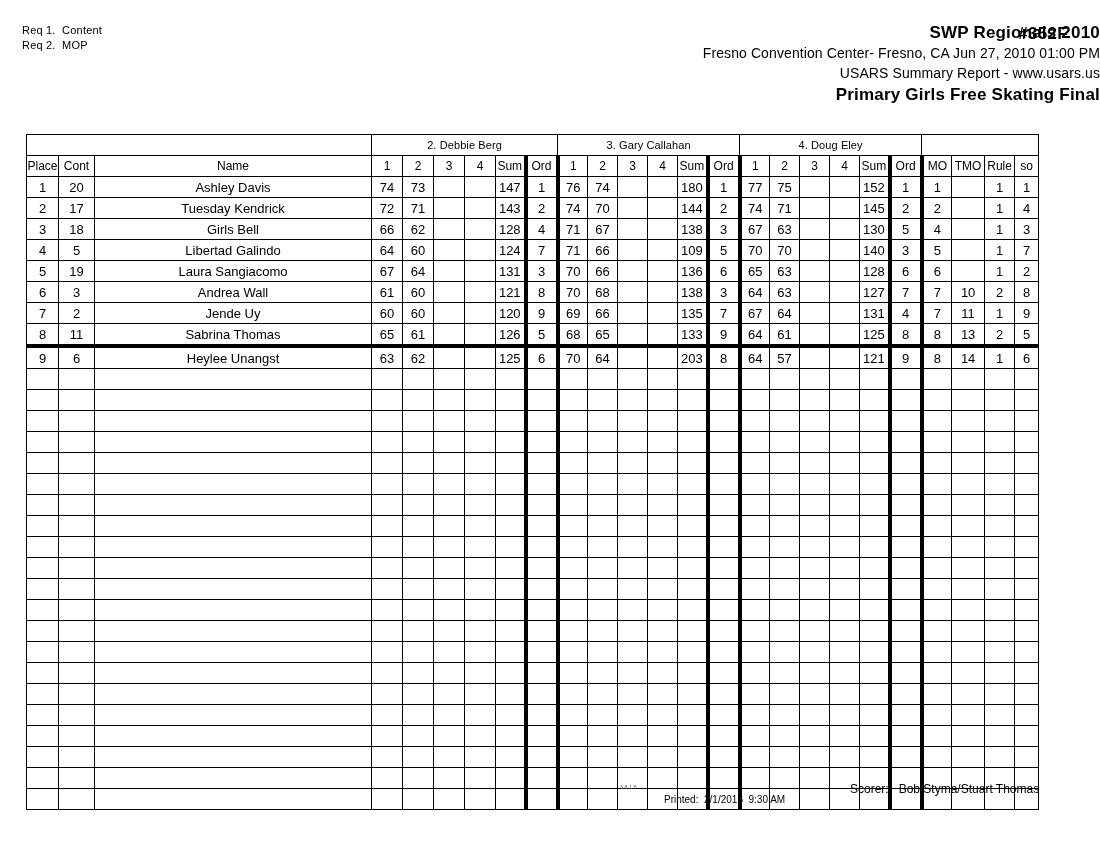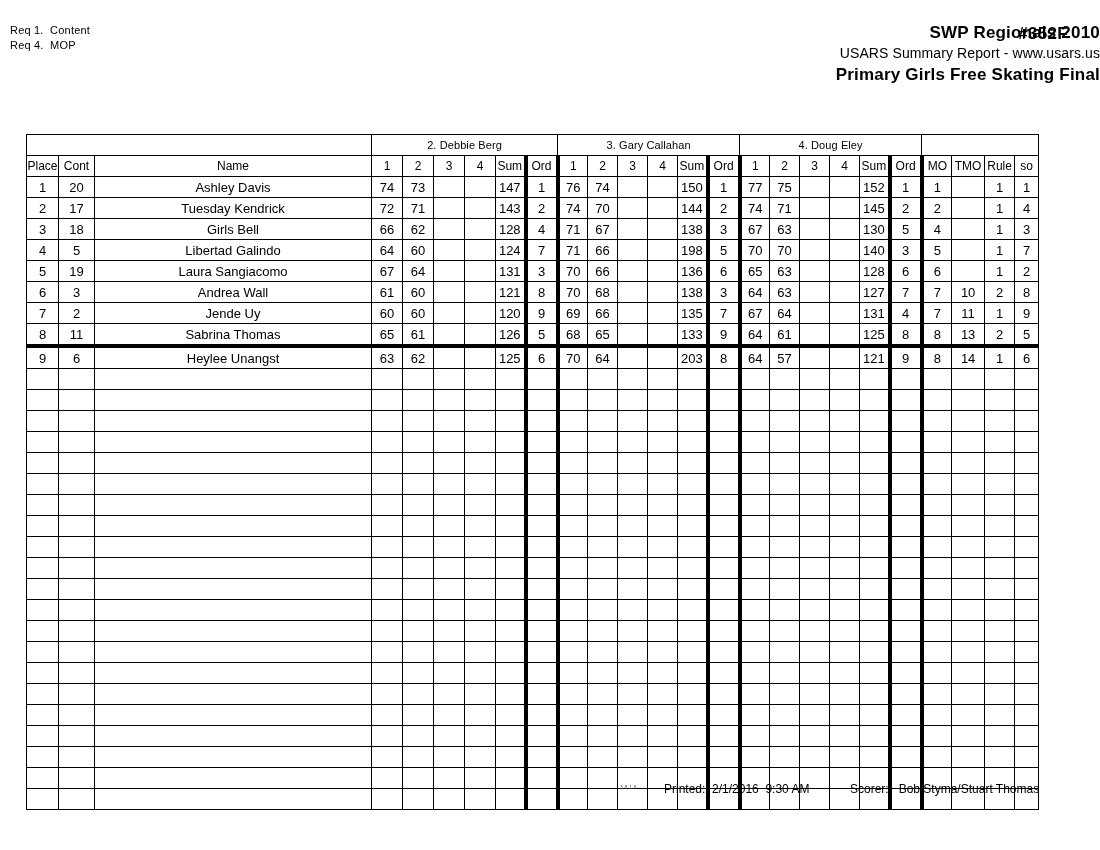--- a/index.html
+++ b/index.html
@@ -12,21 +12,21 @@
     height: 850px;
     font-family: "Liberation Sans", sans-serif;
     color: #000000;
     position: relative;
     overflow: hidden;
   }
 
   
   #req-block {
     position: absolute;
-    left: 10px;
+    left: 22px;
     top: 23px;
     font-size: 11px;
     line-height: 15px;
     letter-spacing: .2px;
   }
   #req-block div { white-space: pre; }
 
   #doc-code {
     position: absolute;
     right: 32px;
@@ -141,44 +141,45 @@
     position: absolute;
     left: 594px;
     top: 2px;
     font-size: 5px;
     color: #555;
     letter-spacing: .2px;
   }
   #printed {
     position: absolute;
     left: 638px;
-    top: 0px;
-    font-size: 12px;
+    top: 12px;
+    font-size: 10px;
     white-space: pre;
   }
   #scorer {
     position: absolute;
     left: 824px;
     top: 0px;
     font-size: 12px;
     white-space: pre;
   }
 </style>
 </head>
 <body>
 
 <div id="req-block">
   <div>Req 1.  Content</div>
-  <div>Req 4.  MOP</div>
+  <div>Req 2.  MOP</div>
 </div>
 
 <div id="doc-code">#352F</div>
 
 <div id="title-block">
   <div id="meet-title">SWP Regionals 2010</div>
+  <div id="venue-line">Fresno Convention Center-  Fresno, CA  Jun 27, 2010  01:00 PM</div>
   <div id="report-line">USARS Summary Report - www.usars.us</div>
   <div id="event-title">Primary Girls Free Skating Final</div>
 </div>
 
 <table id="sheet">
   <colgroup>
     <col style="width:32px">
       <col style="width:36px">
       <col style="width:277px">
     <col style="width:31px">
@@ -247,21 +248,21 @@
         <td>74</td>
         <td>73</td>
         <td></td>
         <td></td>
         <td>147</td>
         <td class="sep-l sep-r">1</td>
         <td>76</td>
         <td>74</td>
         <td></td>
         <td></td>
-        <td>150</td>
+        <td>180</td>
         <td class="sep-l sep-r">1</td>
         <td>77</td>
         <td>75</td>
         <td></td>
         <td></td>
         <td>152</td>
         <td class="sep-l sep-r">1</td>
         <td>1</td>
         <td></td>
         <td>1</td>
@@ -328,21 +329,21 @@
         <td>64</td>
         <td>60</td>
         <td></td>
         <td></td>
         <td>124</td>
         <td class="sep-l sep-r">7</td>
         <td>71</td>
         <td>66</td>
         <td></td>
         <td></td>
-        <td>198</td>
+        <td>109</td>
         <td class="sep-l sep-r">5</td>
         <td>70</td>
         <td>70</td>
         <td></td>
         <td></td>
         <td>140</td>
         <td class="sep-l sep-r">3</td>
         <td>5</td>
         <td></td>
         <td>1</td>

